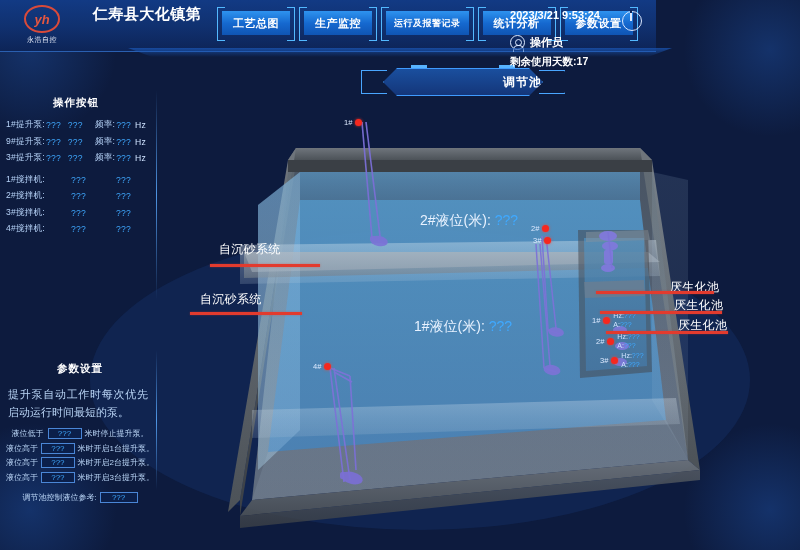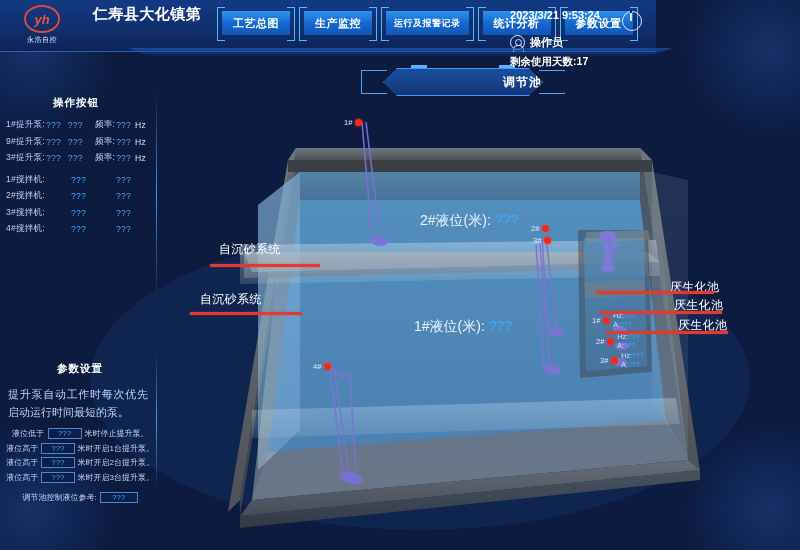--- a/index.html
+++ b/index.html
@@ -126,21 +126,21 @@
 
   #param-panel{ left:6px; top:362px; width:148px; }
   .pp-desc{
     font-size:11px; color:#b9d4f5; line-height:1.65; text-align:justify;
     margin:0 6px 7px 2px;
   }
   .pp-row{
     display:flex; align-items:center; font-size:8px; color:#b9d4f5;
     margin-bottom:3.5px; white-space:nowrap; justify-content:center;
   }
-  .pp-lab{ width:36px; text-align:center; padding-right:3px;font-family:Liberation Mono, monospace; }
+  .pp-lab{ width:36px; text-align:left; padding-right:3px;font-family:Liberation Mono, monospace; }
   .pp-input{
     width:34px; height:11px; background:#0b1f4a; border:1px solid #4a86d6;
     color:#3fa9ff; font-size:8px; text-align:center; line-height:10px; cursor:text;
   }
   .pp-suf{ padding-left:3px; }
   .pp-ref{ display:flex; align-items:center; justify-content:center; margin-top:9px; font-size:8px; color:#b9d4f5; }
   .pp-ref .pp-input{ width:38px; margin-left:3px; }
 
   
   .side-div{

